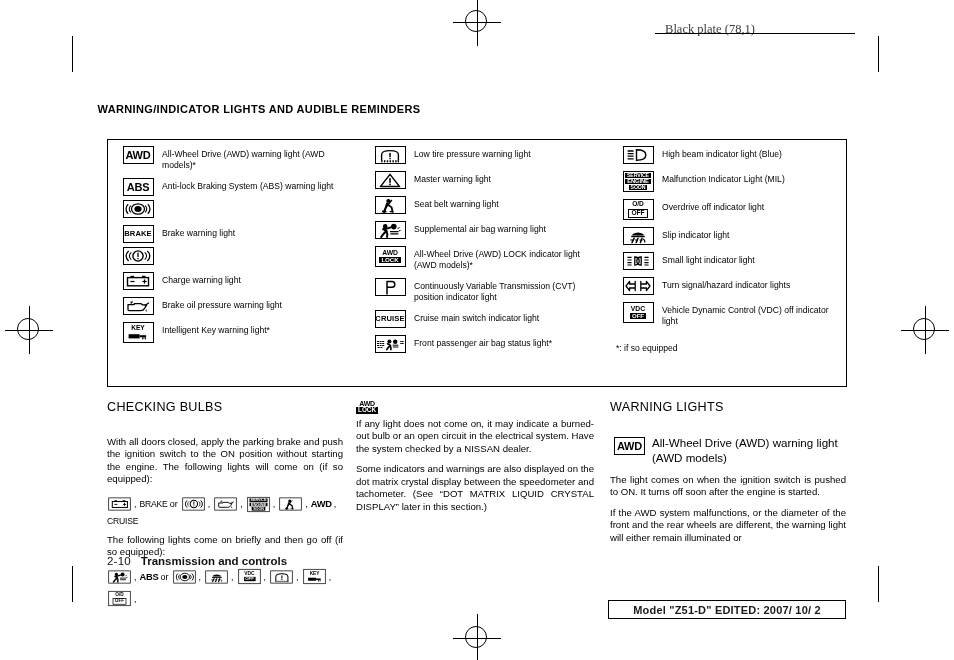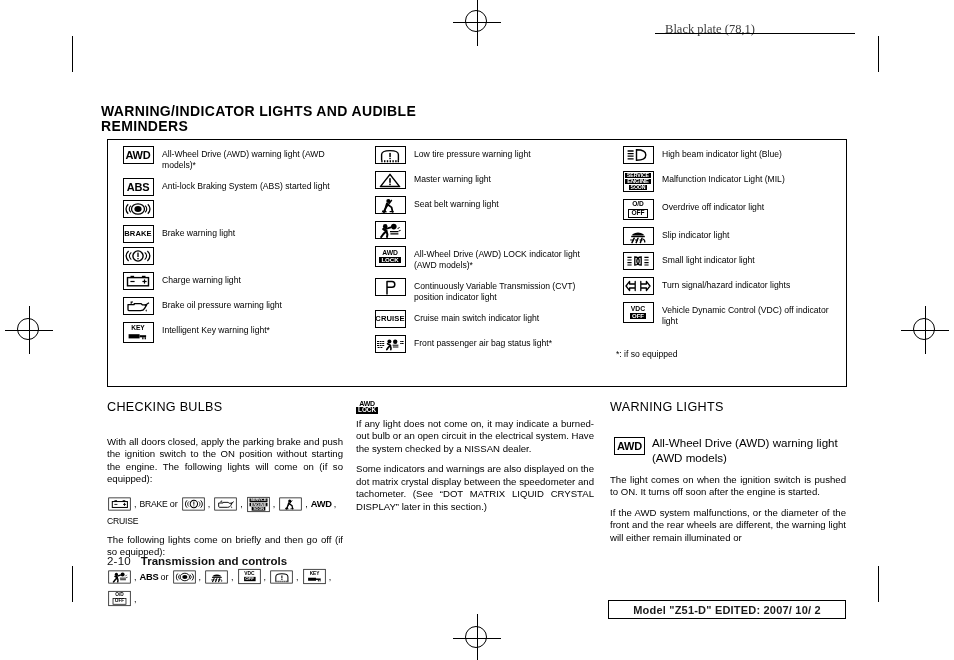--- a/index.html
+++ b/index.html
@@ -86,26 +86,27 @@
     left: 107px; top: 555px;
     font-size: 11.5px;
     color: #111;
   }
   #footer .pageno { font-weight: normal; letter-spacing: 0.2px; }
   #footer .sect { font-weight: bold; margin-left: 10px; }
 
   
   #page-title {
     position: absolute;
-    left: 101px; top: 95px;
+    left: 94px; top: 95px;
     width: 330px;
-    font-size: 14px;
+    font-size: 11px;
     font-weight: bold;
     letter-spacing: 0.35px;
     line-height: 15px;
+    text-align: center;
   }
 
   
   #indicator-table {
     position: absolute;
     left: 107px; top: 139px;
     width: 740px; height: 248px;
     border: 1.6px solid #000;
     box-sizing: border-box;
     display: flex;
@@ -137,21 +138,21 @@
     flex: 1;
     font-size: 8.6px;
     line-height: 11px;
     padding-top: 3px;
     padding-right: 5px;
     color: #000;
   }
   .tbl-footnote {
     font-size: 8.6px;
     margin-left: 8px;
-    margin-top: 22px;
+    margin-top: 16px;
   }
 
   
   .ibox {
     border: 1.5px solid #000;
     box-sizing: border-box;
     display: flex;
     align-items: center;
     justify-content: center;
     background: #fff;
@@ -300,21 +301,21 @@
             <svg width="26" height="14" viewBox="0 0 26 14">
               <ellipse cx="13" cy="7" rx="6.5" ry="5.2" fill="none" stroke="#000" stroke-width="1.3"></ellipse>
               <ellipse cx="13" cy="7" rx="3.6" ry="2.9" fill="#000"></ellipse>
               <path d="M3.2 2.2 A 8.5 7.2 0 0 0 3.2 11.8" fill="none" stroke="#000" stroke-width="1.3"></path>
               <path d="M5.9 3.6 A 5.6 4.8 0 0 0 5.9 10.4" fill="none" stroke="#000" stroke-width="1.1"></path>
               <path d="M22.8 2.2 A 8.5 7.2 0 0 1 22.8 11.8" fill="none" stroke="#000" stroke-width="1.3"></path>
               <path d="M20.1 3.6 A 5.6 4.8 0 0 1 20.1 10.4" fill="none" stroke="#000" stroke-width="1.1"></path>
             </svg>
           </div>
         </div>
-        <div class="tbl-label">Anti-lock Braking System (ABS) started light</div>
+        <div class="tbl-label">Anti-lock Braking System (ABS) warning light</div>
       </div>
       <div class="tbl-row">
         <div class="tbl-icons">
           <div class="ibox sz">
             <span class="ibox-text sm">BRAKE</span>
           </div>
           <div class="ibox sz">
             <svg width="26" height="14" viewBox="0 0 26 14">
               <circle cx="13" cy="7" r="5.1" fill="none" stroke="#000" stroke-width="1.4"></circle>
               <rect x="12.35" y="3.6" width="1.3" height="4.4" fill="#000"></rect>
@@ -427,20 +428,21 @@
               <circle cx="7.2" cy="3.4" r="2.3" fill="#000"></circle>
               <path d="M5.2 6.0 L8.4 8.0 L5.4 11.0 L3.2 14.0" fill="none" stroke="#000" stroke-width="2.1" stroke-linecap="round" stroke-linejoin="round"></path>
               <path d="M8.4 8.0 L9.4 11.4 L9.0 14.0" fill="none" stroke="#000" stroke-width="2" stroke-linecap="round"></path>
               <path d="M6.4 6.4 L12.8 4.4" fill="none" stroke="#000" stroke-width="1.8" stroke-linecap="round"></path>
               <circle cx="15.8" cy="3.6" r="2.8" fill="#000"></circle>
               <path d="M12.0 8.6 L20.4 8.6 M12.4 10.8 L20.4 10.8" fill="none" stroke="#000" stroke-width="1.2"></path>
               <path d="M19.6 6.0 L21.6 4.0 M20.6 8.0 L22.6 7.4" fill="none" stroke="#000" stroke-width="1"></path>
             </svg>
           </div>
         </div>
+        <div class="tbl-label">Supplemental air bag warning light</div>
       </div>
       <div class="tbl-row">
         <div class="tbl-icons">
           <div class="ibox tall">
             <div class="stack2">
               <span style="font-weight:bold;font-size:6.8px;letter-spacing:-0.2px;">AWD</span>
               <span class="inv" style="font-size:6.2px;letter-spacing:-0.1px;">LOCK</span>
             </div>
           </div>
         </div>

